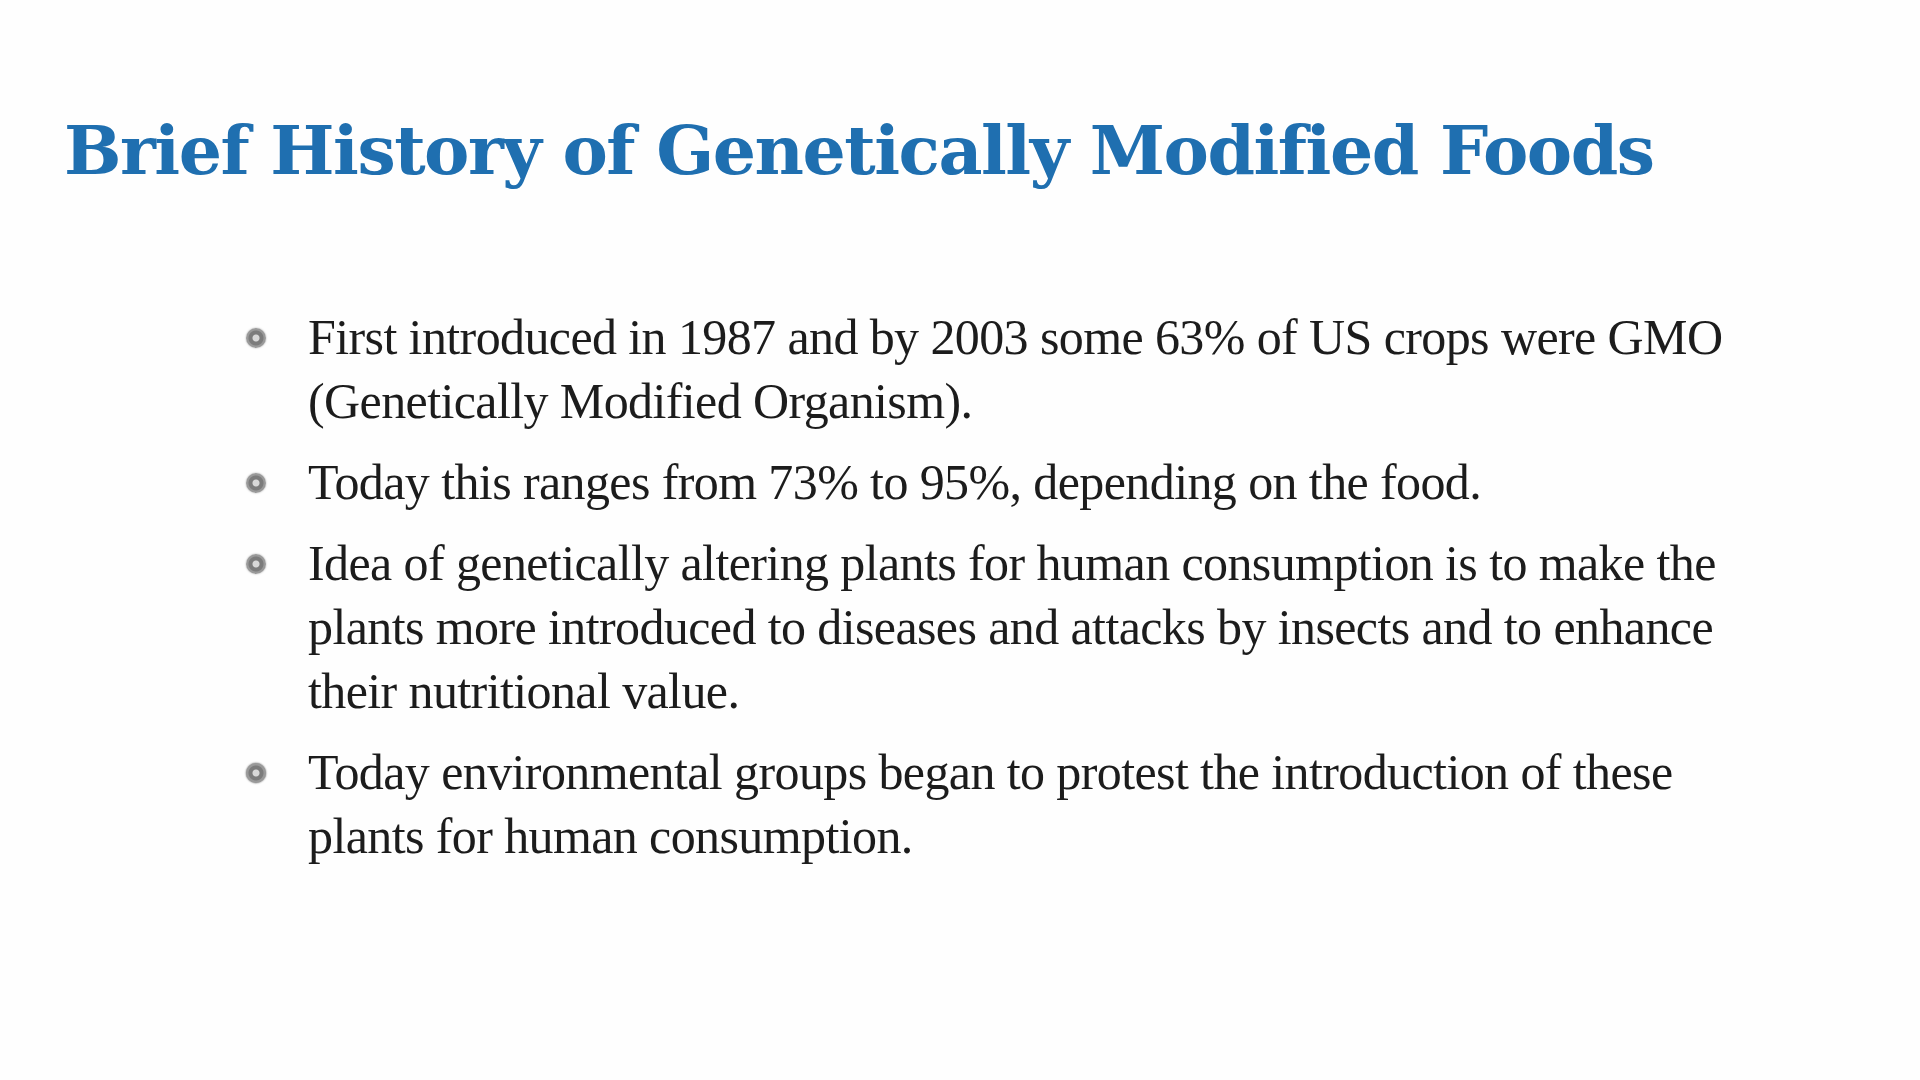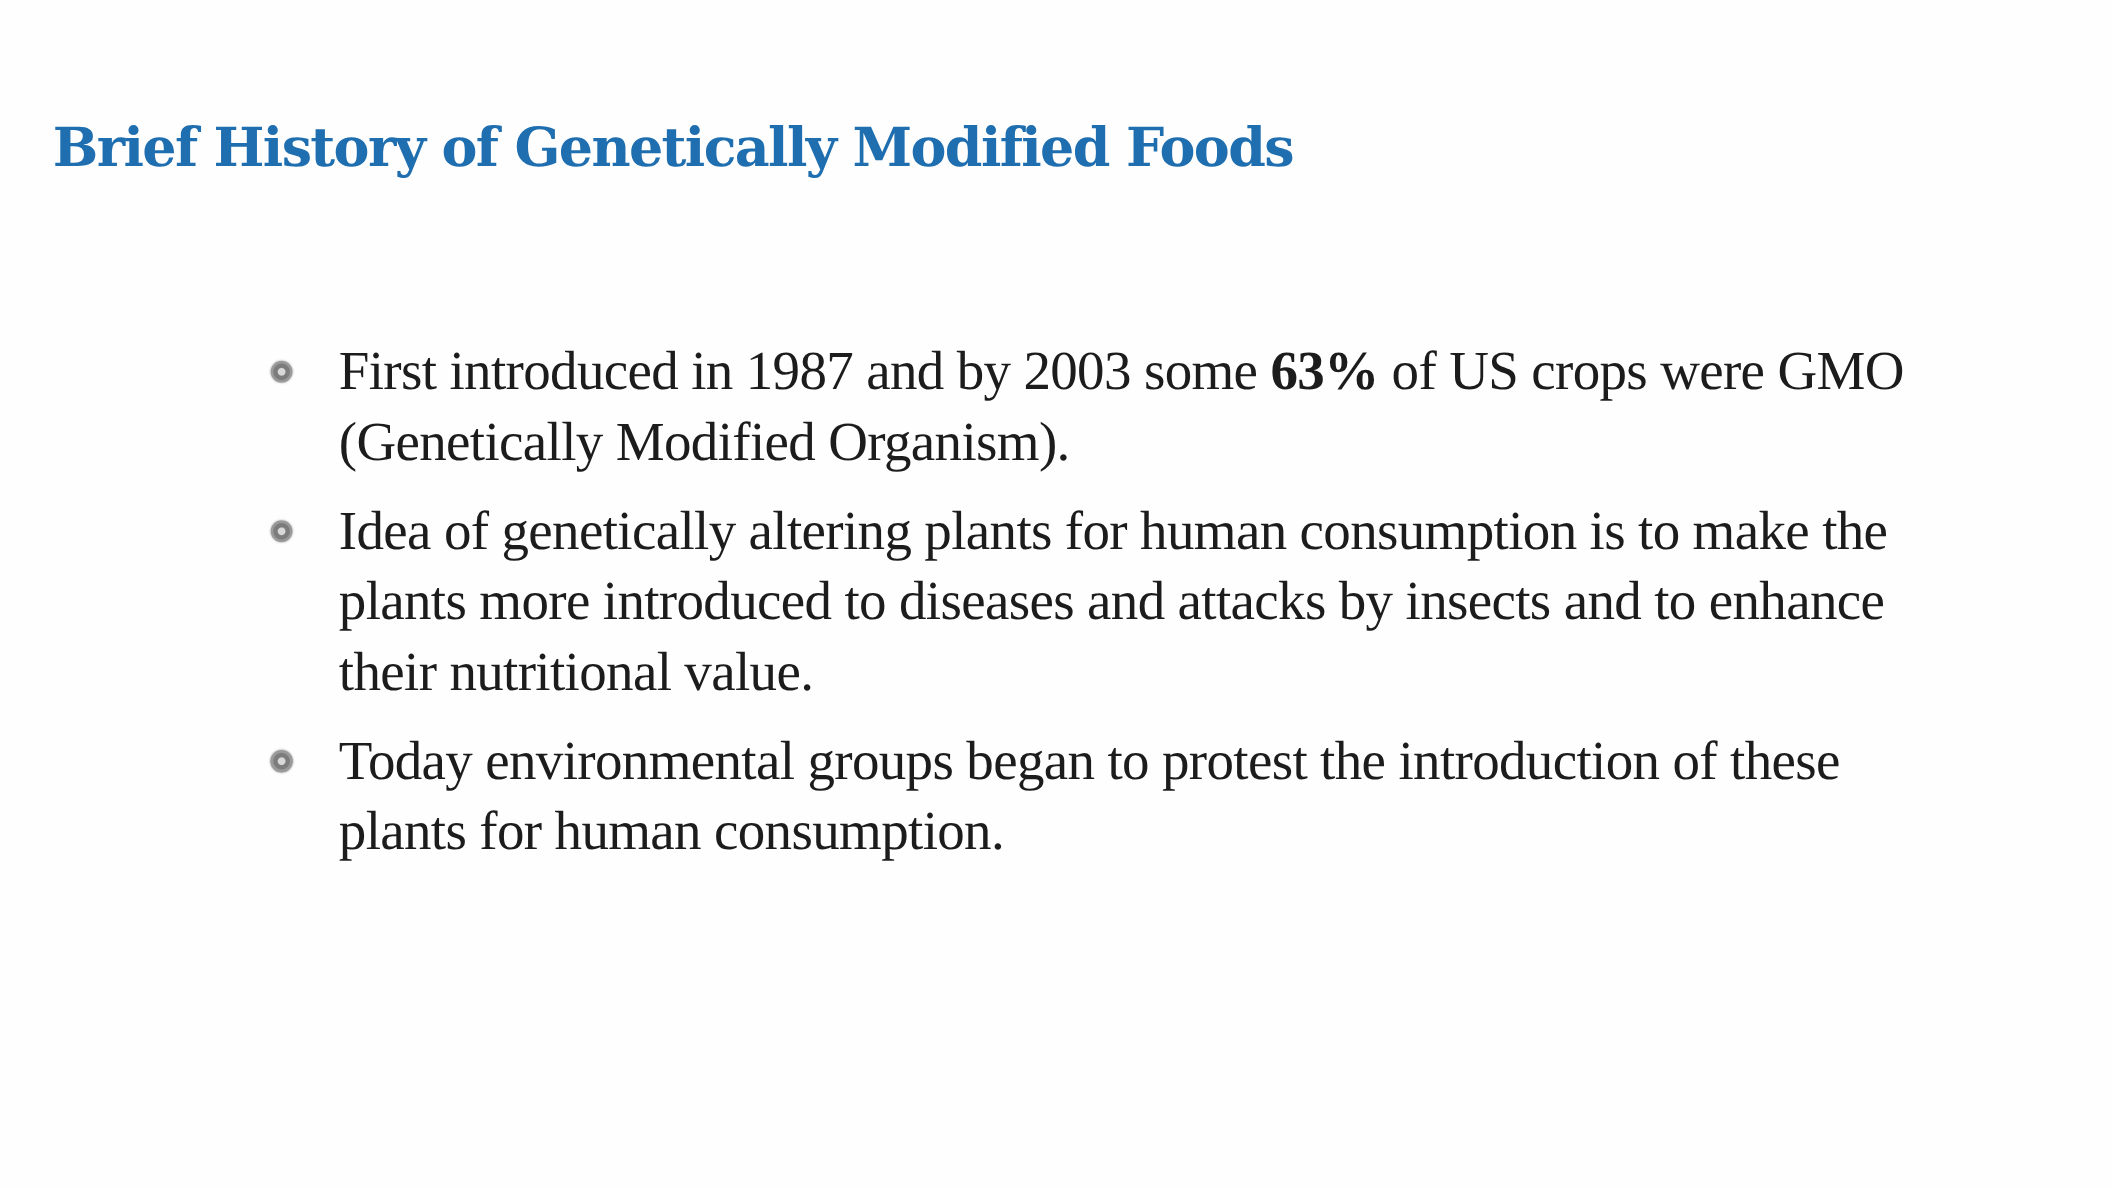--- a/index.html
+++ b/index.html
@@ -14,24 +14,24 @@
       position: relative;
       width: 1920px;
       height: 1080px;
       background: #fefefe;
     }
     .title {
       position: absolute;
       left: 48px;
       top: 84px;
       width: 1840px;
-      margin: 0;
+      margin: 16px;
       font-family: "DejaVu Serif", "Liberation Serif", serif;
       font-weight: bold;
-      font-size: 49px;
+      font-size: 68px;
       line-height: 100px;
       color: #1f6fb0;
       letter-spacing: -1.5px;
       white-space: nowrap;
     }
     .bullets {
       position: absolute;
       left: 240px;
       top: 305px;
       width: 1560px;
@@ -52,32 +52,36 @@
     .bullet-icon {
       position: absolute;
       left: 6px;
       top: 23px;
       width: 20px;
       height: 20px;
       border-radius: 50%;
       background: radial-gradient(circle at 50% 50%, #d8d8d8 0 3px, #7c7c7c 4px 7px, #9a9a9a 8px 10px);
       box-shadow: 0 0 2px rgba(0,0,0,0.35);
     }
-    .bold { font-weight: bold; }
+    .bold { font-weight: normal; }
   </style>
 </head>
 <body>
 
 <div class="slide">
   <h1 class="title">Brief History of Genetically Modified Foods</h1>
 
   <ul class="bullets">
     <li class="bullet-item">
       <span class="bullet-icon"></span>
       <span>First introduced in 1987 and by 2003 some </span><span class="bold">63%</span><span> of US crops were GMO (Genetically Modified Organism).</span>
+    </li>
+    <li class="bullet-item">
+      <span class="bullet-icon"></span>
+      <span>Today this ranges from 73% to 95%, depending on the food.</span>
     </li>
     <li class="bullet-item">
       <span class="bullet-icon"></span>
       <span>Idea of genetically altering plants for human consumption is to make the plants more introduced to diseases and attacks by insects and to enhance their nutritional value.</span>
     </li>
     <li class="bullet-item">
       <span class="bullet-icon"></span>
     </li>
     <li class="bullet-item">
       <span class="bullet-icon"></span>

